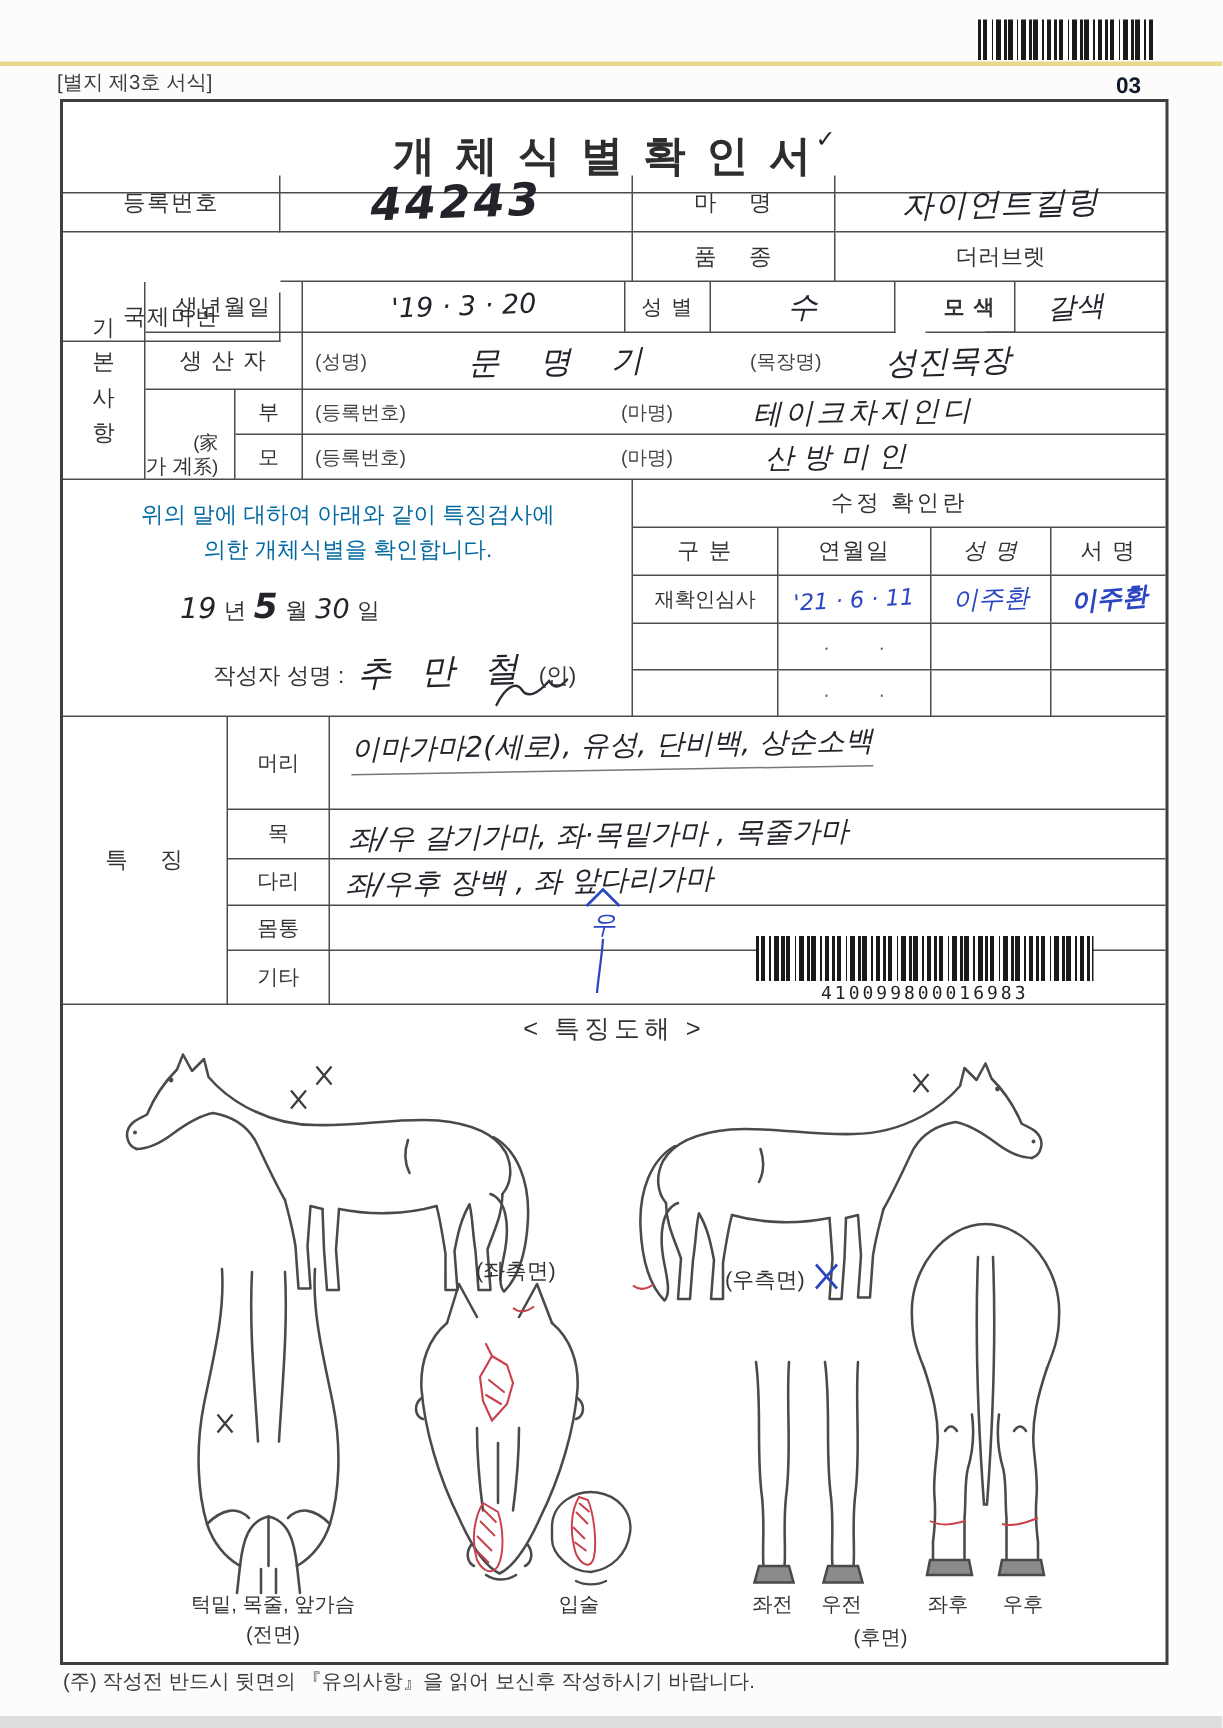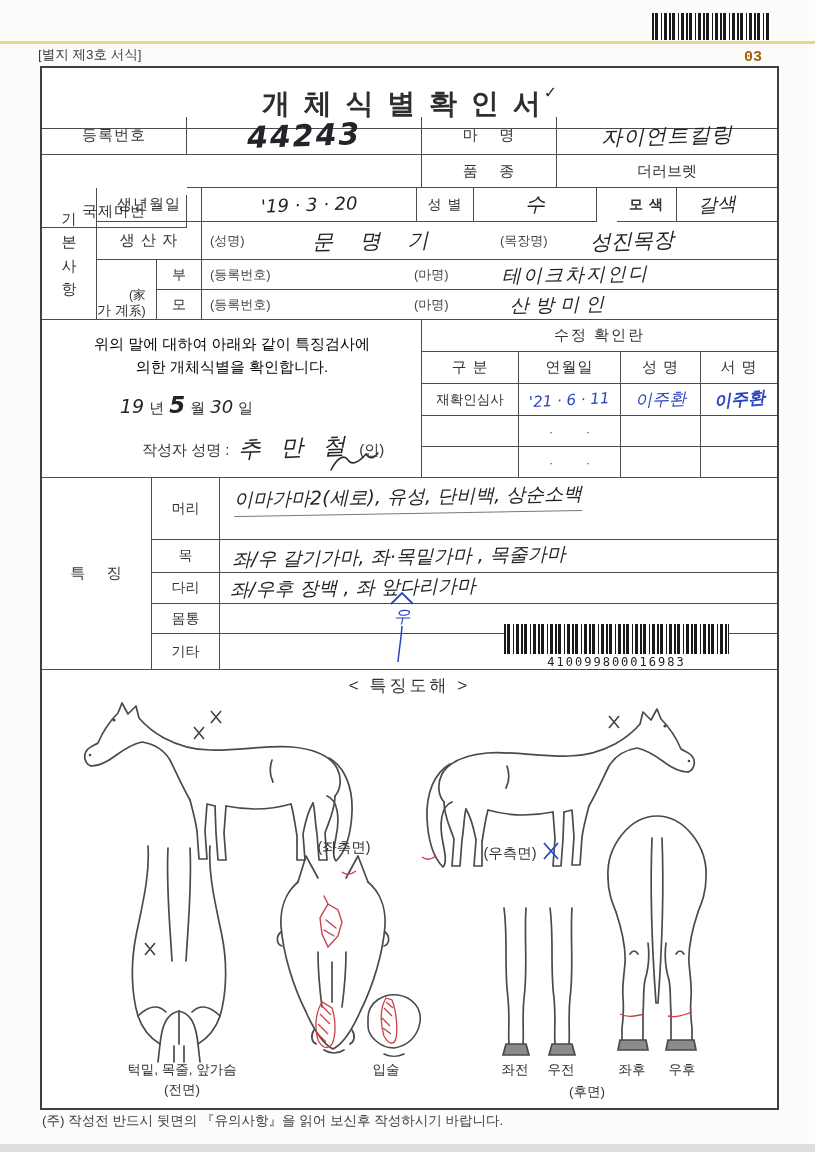--- a/index.html
+++ b/index.html
@@ -18,21 +18,21 @@
   svg text{font-family:"Liberation Sans","DejaVu Sans",sans-serif;}
 </style>
 </head>
 <body>
 
 <div class="abs" style="left:0;top:41px;width:815px;height:3px;background:#e8d88c;"></div>
 
 <div class="abs" style="left:38px;top:46px;font-size:13.5px;color:#3d3d3d;">[별지 제3호 서식]</div>
 
 <div class="abs barcode" style="left:652px;top:13px;width:118px;height:27px;"></div>
-<div class="abs" style="left:744px;top:49px;font-size:15px;font-weight:bold;color:#a16207;font-family:Liberation Mono, monospace;">03</div>
+<div class="abs" style="left:744px;top:49px;font-size:15px;font-weight:bold;color:#0f172a;">03</div>
 
 <div class="abs" style="left:0;top:1144px;width:815px;height:8px;background:#dddddb;"></div>
 
 <div class="formbox">
 
   <div class="cell bb" style="left:0;top:0;width:735px;height:49px;margin-top:12px;">
     <span style="font-size:28px;font-weight:600;letter-spacing:3px;color:#2e2e2e;">개 체 식 별 확 인 서</span>
     <span class="hand" style="font-size:16px;vertical-align:super;position:relative;top:-12px;">✓</span>
   </div>
 
@@ -87,21 +87,21 @@
     <span class="hand" style="position:absolute;left:300px;top:2px;font-size:19px;letter-spacing:2px;transform:rotate(-1deg);">테이크차지인디</span>
   </div>
   <div class="cell br bb" style="left:115px;top:222px;width:45px;height:30px;font-size:14px;">모</div>
   <div class="cell bb" style="left:160px;top:222px;width:575px;height:30px;justify-content:flex-start;">
     <span class="small" style="position:absolute;left:8px;">(등록번호)</span>
     <span class="small" style="position:absolute;left:212px;">(마명)</span>
     <span class="hand" style="position:absolute;left:308px;top:2px;font-size:19px;transform:rotate(-1deg);">산 방 미 인</span>
   </div>
 
   <div class="cell br bb" style="left:0;top:252px;width:380px;height:158px;">
-    <div class="abs" style="left:0;top:12px;width:380px;text-align:center;font-size:15px;line-height:1.55;color:#000000;">
+    <div class="abs" style="left:0;top:12px;width:380px;text-align:center;font-size:15px;line-height:1.55;color:#0369a1;">
       <span>위의 말에 대하여 아래와 같이 특징검사에</span><br>
       <span>의한 개체식별을 확인합니다.</span>
     </div>
     <div class="abs" style="left:78px;top:72px;font-size:15px;color:#333;display:flex;align-items:baseline;gap:5px;">
       <span class="hand" style="font-size:19px;">19</span>
       <span>년</span>
       <span class="hand" style="font-size:23px;font-weight:bold;">5</span>
       <span>월</span>
       <span class="hand" style="font-size:18px;">30</span>
       <span>일</span>
@@ -112,21 +112,21 @@
       <span>(인)</span>
     </div>
     <svg class="abs" style="left:286px;top:130px;" width="52" height="26" viewBox="0 0 52 26">
       <path d="M3,20 C9,8 16,4 20,10 C24,16 31,12 38,4 C42,10 46,8 50,3" stroke="#2e2e38" stroke-width="1.6" fill="none" stroke-linecap="round"></path>
     </svg>
   </div>
 
   <div class="cell bb" style="left:380px;top:252px;width:355px;height:32px;letter-spacing:2px;">수정 확인란</div>
   <div class="cell br bb lbl" style="left:380px;top:284px;width:97px;height:32px;">구 분</div>
   <div class="cell br bb lbl" style="left:477px;top:284px;width:102px;height:32px;">연월일</div>
-  <div class="cell br bb lbl" style="left:579px;top:284px;width:80px;height:32px;">성 명</div>
+  <div class="cell br bb lbl" style="left:579px;top:284px;width:80px;height:32px;font-style:italic;">성 명</div>
   <div class="cell bb lbl" style="left:659px;top:284px;width:76px;height:32px;">서 명</div>
 
   <div class="cell br bb" style="left:380px;top:316px;width:97px;height:32px;font-size:13.5px;">재확인심사</div>
   <div class="cell br bb" style="left:477px;top:316px;width:102px;height:32px;">
     <span class="hand hand-blue" style="font-size:15px;transform:rotate(-3deg);">'21 · 6 · 11</span>
   </div>
   <div class="cell br bb" style="left:579px;top:316px;width:80px;height:32px;">
     <span class="hand hand-blue" style="font-size:17px;transform:rotate(-2deg);">이주환</span>
   </div>
   <div class="cell bb" style="left:659px;top:316px;width:76px;height:32px;">

